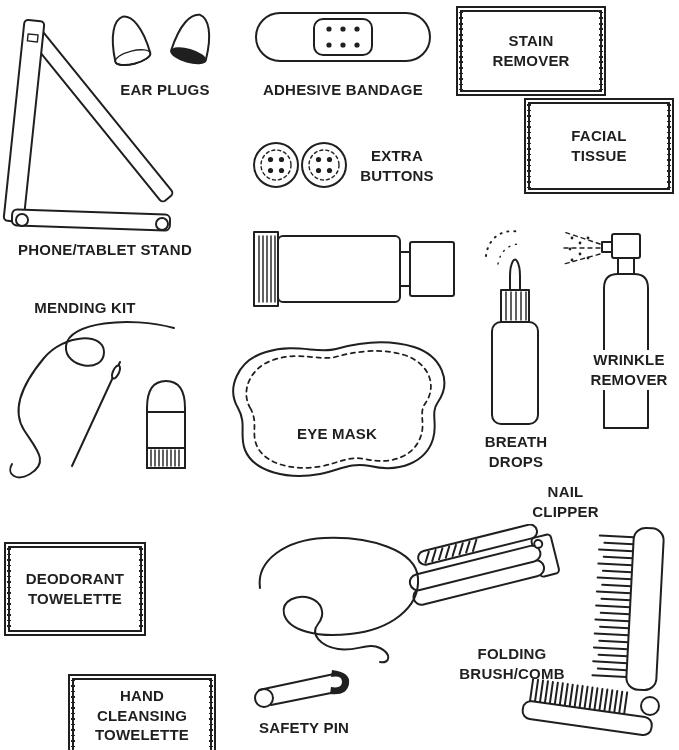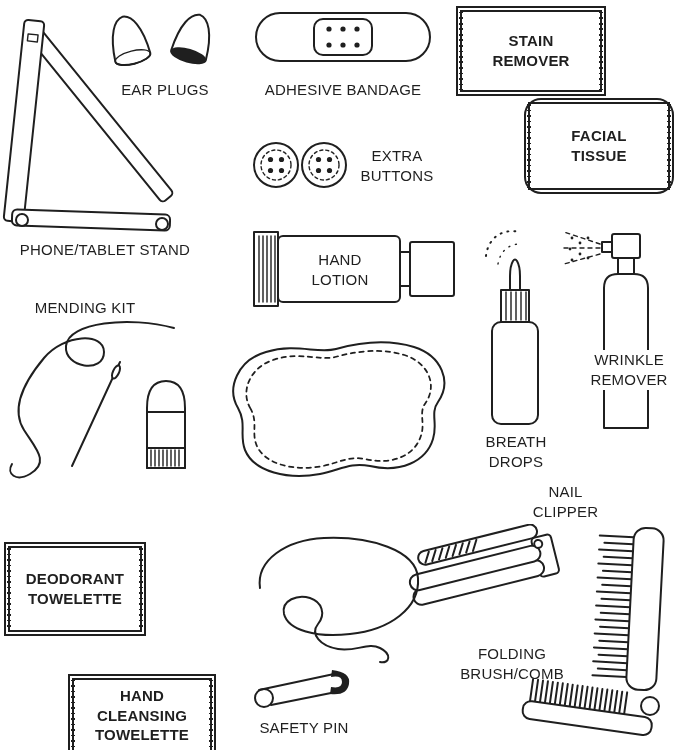--- a/index.html
+++ b/index.html
@@ -3,21 +3,21 @@
 <meta charset="utf-8">
 <style>
   :root{ --ink:#1f1f1f; --bg:#ffffff; }
   html,body{margin:0;padding:0;background:#fff;}
   #canvas{
     position:relative; width:679px; height:750px; background:var(--bg);
     font-family:"Liberation Sans", sans-serif; color:var(--ink); overflow:hidden;
   }
   .abs{position:absolute;}
   .label{
-    position:absolute; font-size:15px; font-weight:400; letter-spacing:.2px;
+    position:absolute; font-size:15px; font-weight:700; letter-spacing:.2px;
     line-height:1.32; color:var(--ink); text-align:center;
   }
   .label.left{text-align:left;}
   .label.onwhite{background:#fff; padding:0 2px;}
   
   .s{stroke:var(--ink); stroke-width:2; fill:none; stroke-linecap:round; stroke-linejoin:round;}
   .sw{stroke:var(--ink); stroke-width:2; fill:#ffffff; stroke-linecap:round; stroke-linejoin:round;}
   .k{fill:var(--ink); stroke:none;}
   .thin{stroke-width:1.4;}
   
@@ -80,21 +80,21 @@
       <circle class="k" cx="103" cy="37" r="2.6"></circle>
   </svg>
   <span class="label" style="left:244px;top:80px;width:198px;">ADHESIVE BANDAGE</span>
 
   <div class="packet" style="left:456px;top:6px;width:150px;height:90px;">
     <div class="packet-inner">
       <span class="plabel" style="max-width:110px;">STAIN REMOVER</span>
     </div>
   </div>
 
-  <div class="packet" style="left:524px;top:98px;width:150px;height:96px;border-radius:17px;">
+  <div class="packet" style="left:524px;top:98px;width:150px;height:96px;">
     <div class="packet-inner">
       <span class="plabel" style="max-width:90px;">FACIAL TISSUE</span>
     </div>
   </div>
 
   <svg class="abs" style="left:252px;top:138px;" width="96" height="54" viewBox="0 0 96 54">
     <g transform="translate(2,5)">
       <circle class="sw" cx="22" cy="22" r="22"></circle>
       <circle class="s thin" cx="22" cy="22" r="15" stroke-dasharray="3 3"></circle>
       <circle class="k" cx="16.5" cy="16.5" r="2.6"></circle>
@@ -113,21 +113,20 @@
   </svg>
   <span class="label" style="left:352px;top:146px;width:90px;">EXTRA BUTTONS</span>
 
   <svg class="abs" style="left:252px;top:228px;" width="206" height="84" viewBox="0 0 206 84">
     <rect class="sw" x="2" y="4" width="24" height="74"></rect>
     <path class="s thin" d="M7 8V74 M11 8V74 M15 8V74 M19 8V74 M23 8V74"></path>
     <rect class="sw" x="26" y="8" width="122" height="66" rx="5"></rect>
     <rect class="sw" x="148" y="24" width="10" height="34"></rect>
     <rect class="sw" x="158" y="14" width="44" height="54" rx="2"></rect>
   </svg>
-  <span class="label" style="left:294px;top:250px;width:92px;">HAND LOTION</span>
 
   <svg class="abs" style="left:480px;top:226px;" width="72" height="202" viewBox="0 0 72 202">
     <path class="s" stroke-dasharray="1 6" d="M6 30 C8 12 22 2 40 6"></path>
     <path class="s thin" stroke-dasharray="1 6" d="M18 38 C20 26 28 18 40 18"></path>
     <path class="sw" d="M30 64 L30 50 Q30 40 33 35 Q35 32 37 35 Q40 40 40 50 L40 64 Z"></path>
     <rect class="sw" x="21" y="64" width="28" height="32"></rect>
     <path class="s thin" d="M26 66V94 M31 66V94 M36 66V94 M41 66V94 M46 66V94"></path>
     <rect class="sw" x="12" y="96" width="46" height="102" rx="9"></rect>
   </svg>
   <span class="label" style="left:466px;top:432px;width:100px;">BREATH DROPS</span>
@@ -159,20 +158,21 @@
     <path class="sw" d="M7 90 L7 30 C7 10 15 3 26 3 C37 3 45 10 45 30 L45 90 Z"></path>
     <line class="s" x1="7" y1="34" x2="45" y2="34"></line>
     <rect class="sw" x="7" y="70" width="38" height="20"></rect>
     <path class="s thin" d="M11 72V88 M15 72V88 M19 72V88 M23 72V88 M27 72V88 M31 72V88 M35 72V88 M39 72V88"></path>
   </svg>
 
   <svg class="abs" style="left:222px;top:336px;" width="230" height="166" viewBox="0 0 230 166">
     <path class="s" stroke-width="2.2" d="M16 72 C4 52 16 24 44 16 C74 7 96 18 114 13 C132 8 162 2 192 11 C220 20 230 46 216 66 C208 77 216 88 211 103 C204 126 178 137 148 130 C128 126 118 134 98 138 C66 144 32 136 23 114 C17 99 25 88 16 72 Z"></path>
     <path class="s" stroke-width="1.8" stroke-dasharray="5 5" transform="translate(14.4,9.4) scale(0.875)" d="M16 72 C4 52 16 24 44 16 C74 7 96 18 114 13 C132 8 162 2 192 11 C220 20 230 46 216 66 C208 77 216 88 211 103 C204 126 178 137 148 130 C128 126 118 134 98 138 C66 144 32 136 23 114 C17 99 25 88 16 72 Z"></path>
   </svg>
+  <span class="label" style="left:282px;top:424px;width:110px;">EYE MASK</span>
 
   <span class="label" style="left:518px;top:482px;width:95px;">NAIL CLIPPER</span>
   <svg class="abs" style="left:404px;top:524px;" width="168" height="92" viewBox="0 0 168 92">
     <g transform="rotate(-14 84 50)">
       <rect class="sw" x="134" y="26" width="20" height="40" rx="4"></rect>
       <rect class="sw" x="6" y="48" width="134" height="16" rx="8"></rect>
       <rect class="sw" x="6" y="33" width="134" height="16" rx="8"></rect>
       <rect class="sw" x="20" y="12" width="122" height="14" rx="7"></rect>
       <path class="s" stroke-width="1.3" d="M26 24 L32 14 M33 24 L39 14 M40 24 L46 14 M47 24 L53 14 M54 24 L60 14 M61 24 L67 14 M68 24 L74 14 M75 24 L81 14"></path>
       <circle class="sw" cx="140" cy="33" r="4"></circle>

